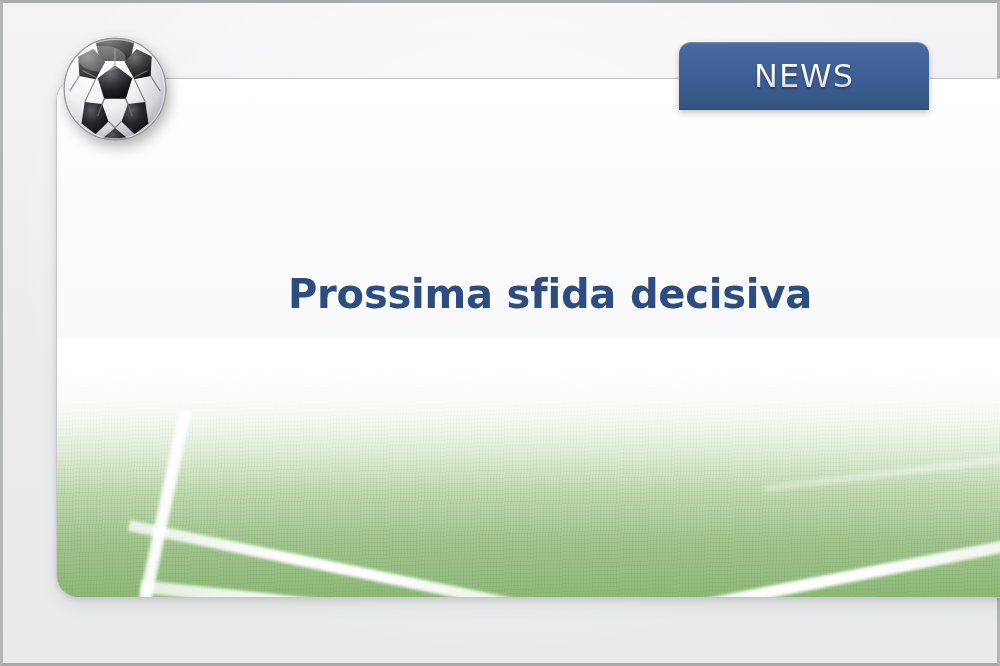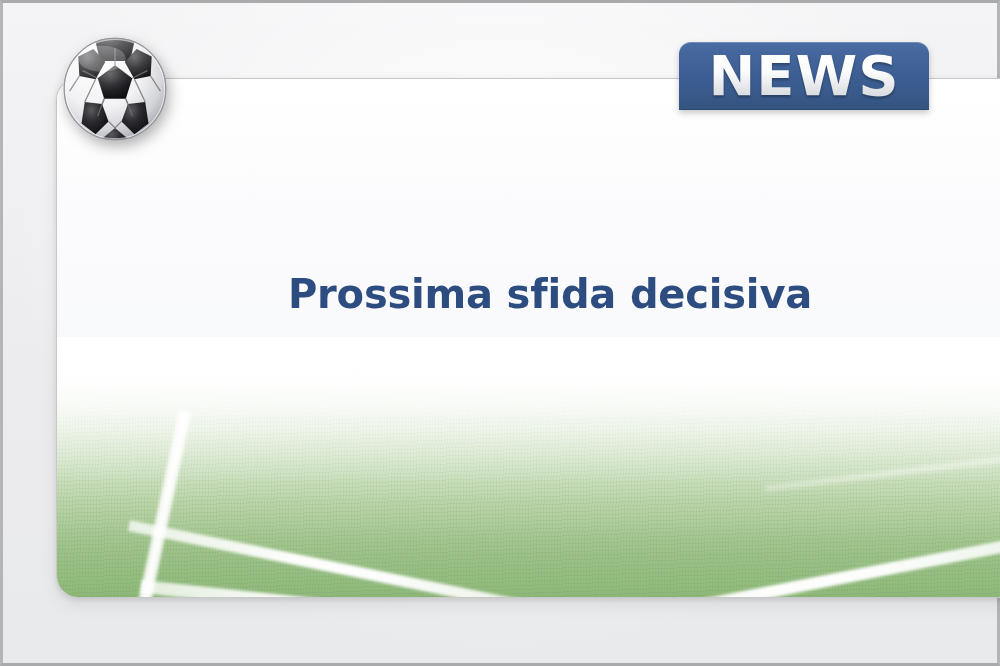--- a/index.html
+++ b/index.html
@@ -219,22 +219,22 @@
       inset 0 1px 0 rgba(255,255,255,.22),
       inset 0 -1px 0 rgba(0,0,0,.12);
     display: flex;
     align-items: center;
     justify-content: center;
     z-index: 4;
   }
 
   #news-banner .news-text {
     font-family: "DejaVu Sans", "Liberation Sans", sans-serif;
-    font-weight: 700;
-    font-size: 56px;
+    font-weight: 400;
+    font-size: 32px;
     letter-spacing: 1px;
     line-height: 1;
     background: linear-gradient(180deg, #ffffff 0%, #fcfcfc 42%, #e3e5e8 72%, #cfd3d8 100%);
     -webkit-background-clip: text;
             background-clip: text;
     color: transparent;
     -webkit-text-fill-color: transparent;
     filter: drop-shadow(0 2px 1px rgba(0,0,0,.30));
     user-select: none;
   }

